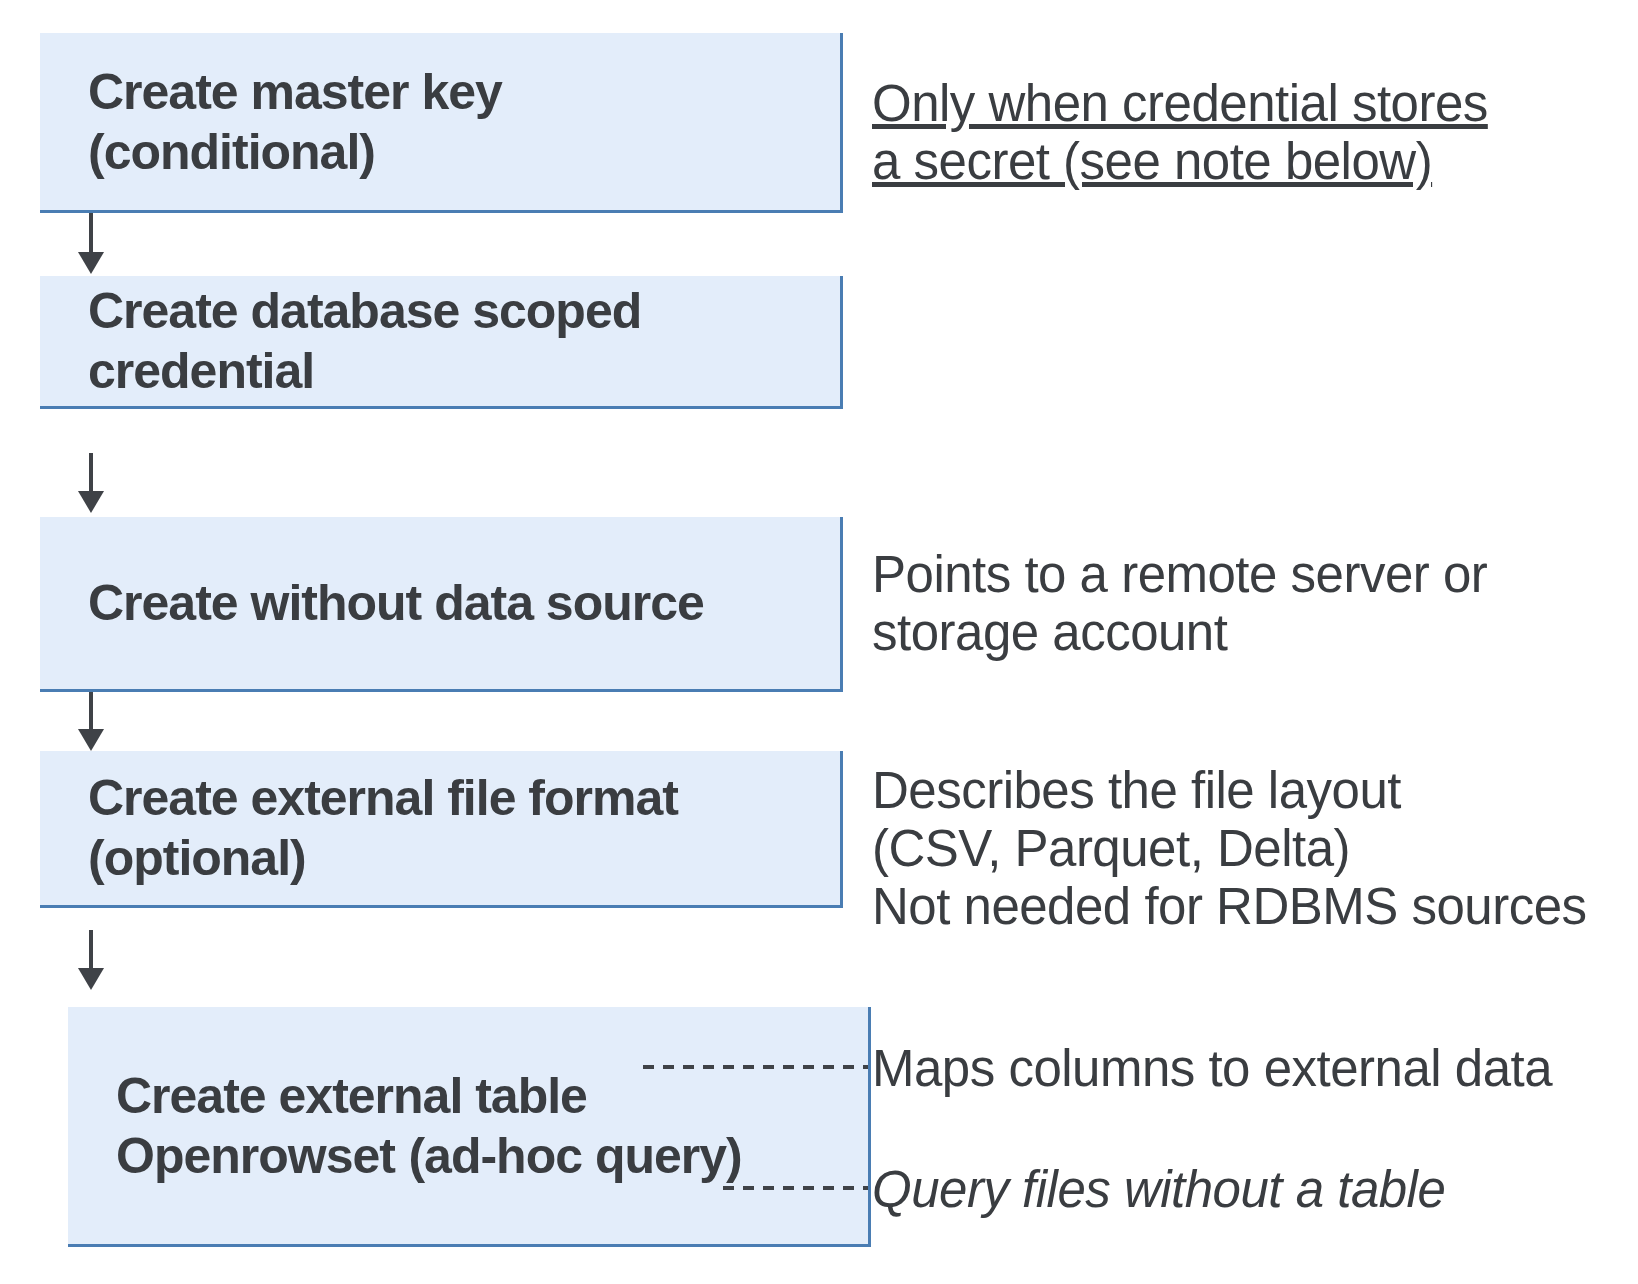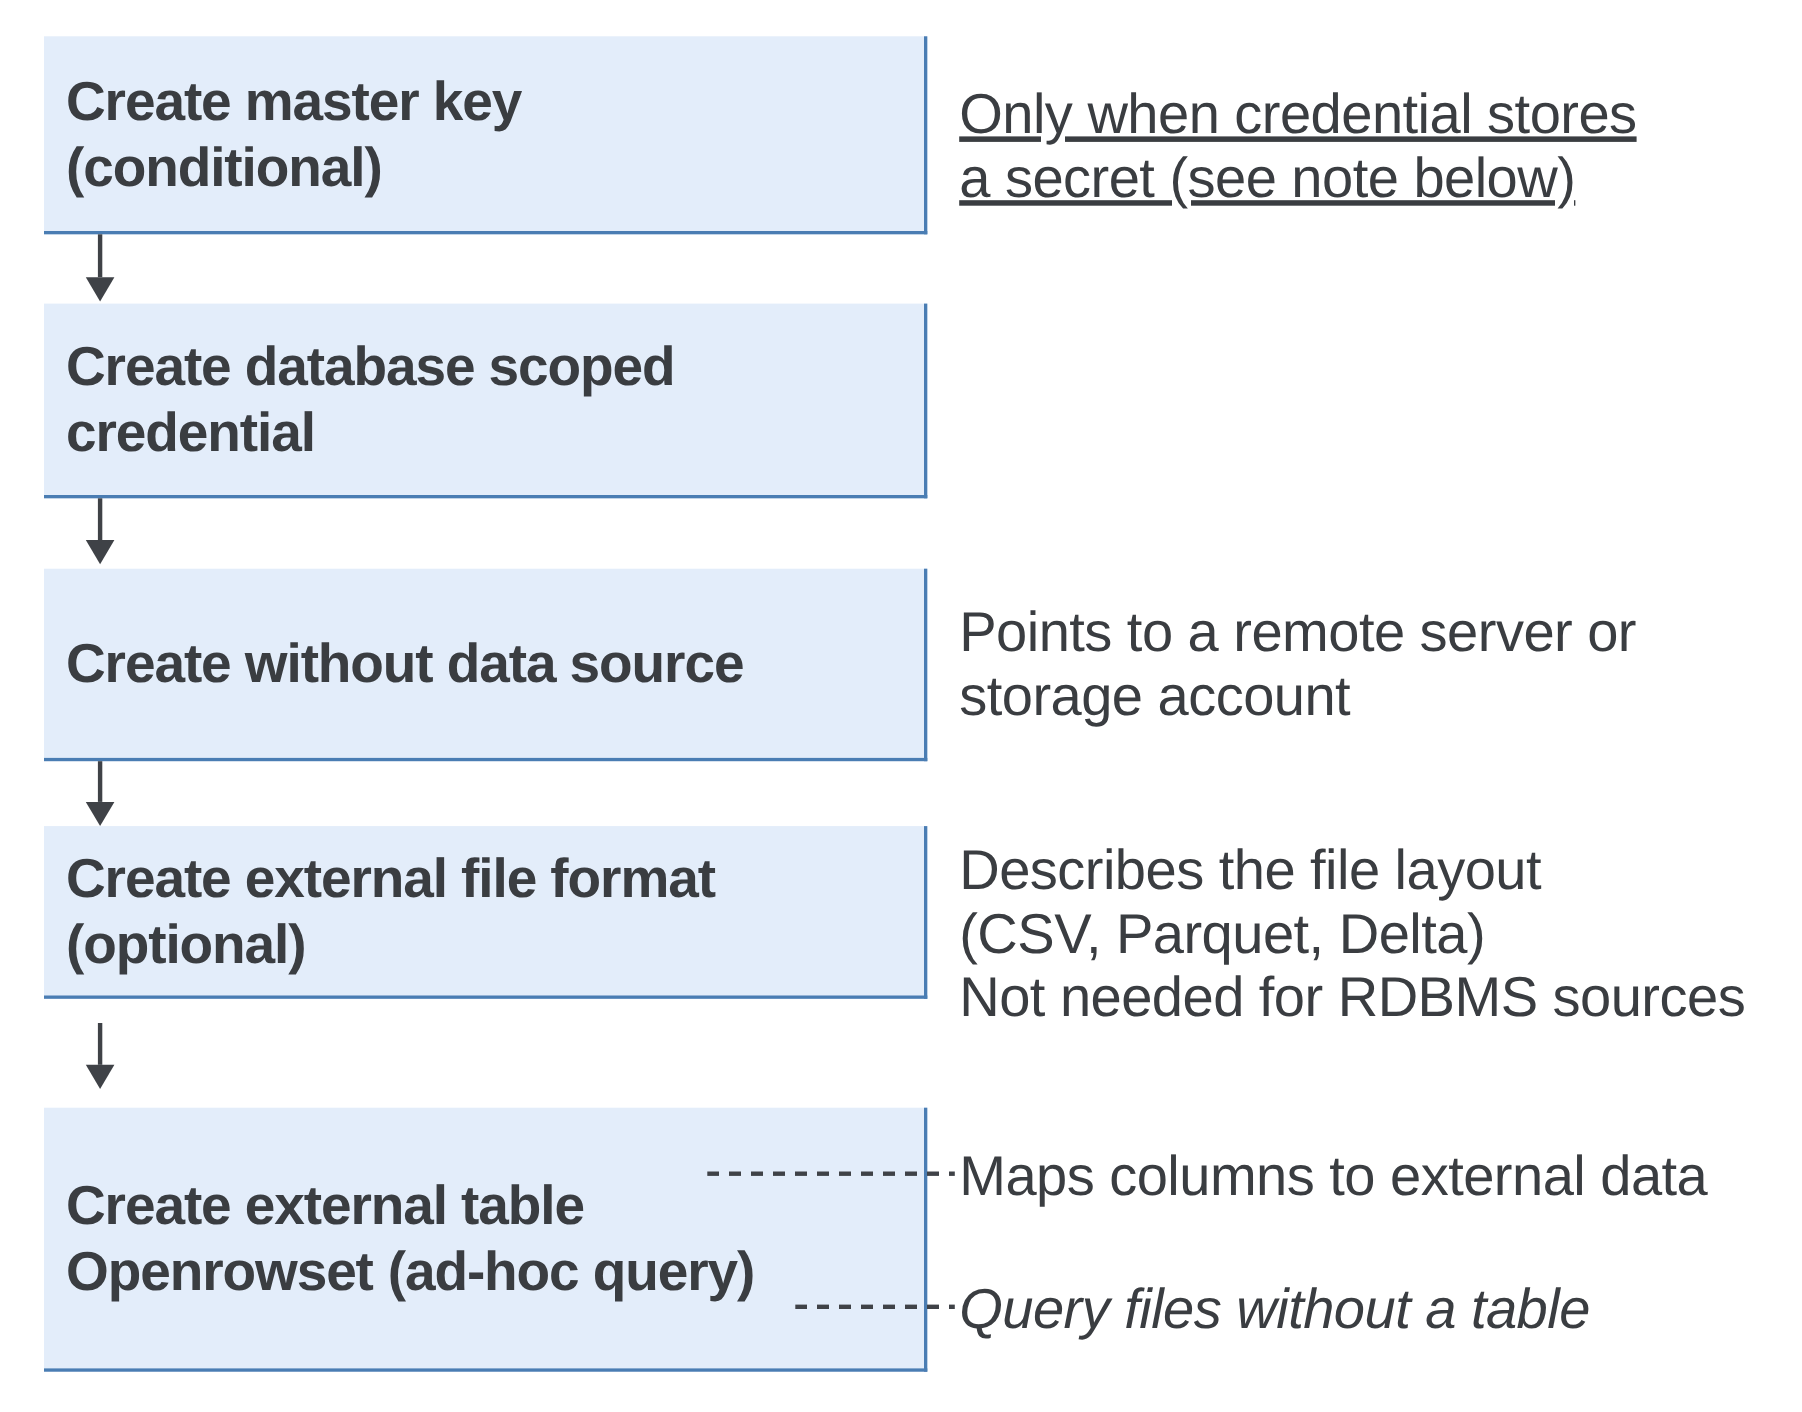--- a/index.html
+++ b/index.html
@@ -23,21 +23,21 @@
   .flow-box {
     position: absolute;
     left: 40px;
     width: 803px;
     background: var(--box-fill);
     border-right: 3px solid var(--box-border);
     border-bottom: 3px solid var(--box-border);
     display: flex;
     flex-direction: column;
     justify-content: center;
-    padding-left: 20px;
+    padding-left: 48px;
   }
   .box-line {
     font-size: 50px;
     line-height: 60px;
     letter-spacing: -1px;
     white-space: nowrap;
   }
   .bold { font-weight: bold; }
   .regular { font-weight: bold; }
   .alt-qualifier { margin-left: 0.27em; }
@@ -73,24 +73,24 @@
     border-top: 22px solid var(--connector);
   }
   .dash-line {
     position: absolute;
     height: 4px;
     background: repeating-linear-gradient(90deg,
       var(--connector) 0 11px, transparent 11px 20px);
   }
   
   .box-1 { top: 33px;   height: 180px; }
-  .box-2 { top: 276px;  height: 177px; }
+  .box-2 { top: 276px;  height: 133px; }
   .box-3 { top: 517px;  height: 175px; }
   .box-4 { top: 751px;  height: 157px; }
-  .box-5 { top: 1007px; height: 240px; }
+  .box-5 { top: 1007px; height: 240px; margin-left: 28px; }
   .arrow-1 { top: 213px; height: 61px; }
   .arrow-2 { top: 453px; height: 60px; }
   .arrow-3 { top: 692px; height: 59px; }
   .arrow-4 { top: 930px; height: 60px; }
   .ann-1 { top: 75px; text-decoration: underline; }
   .ann-2 { top: 311px; }
   .ann-3 { top: 546px; }
   .ann-4 { top: 762px; }
   .ann-5 { top: 1040px; }
   .ann-6 { top: 1161px; font-style: italic; }

